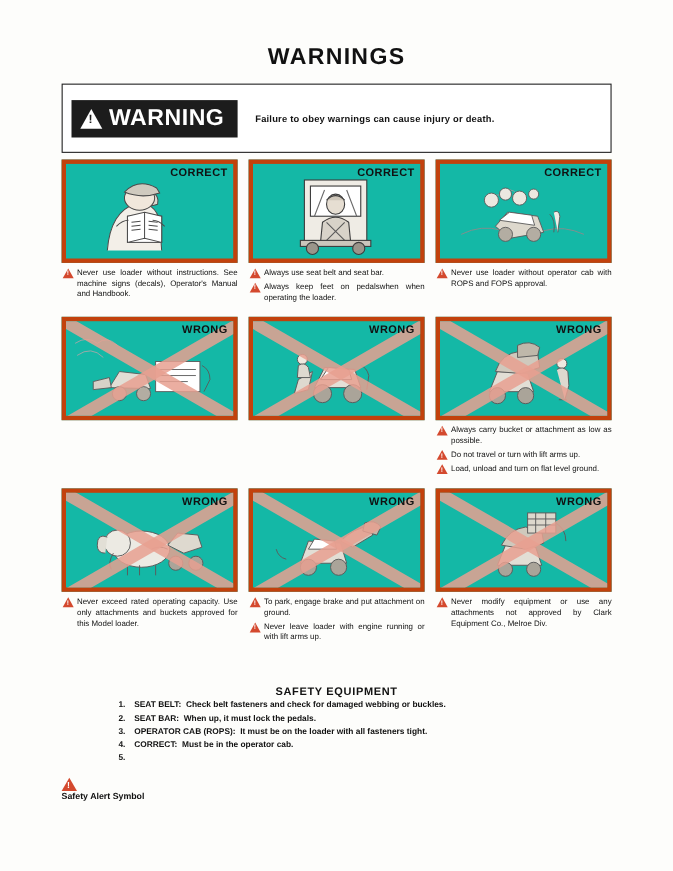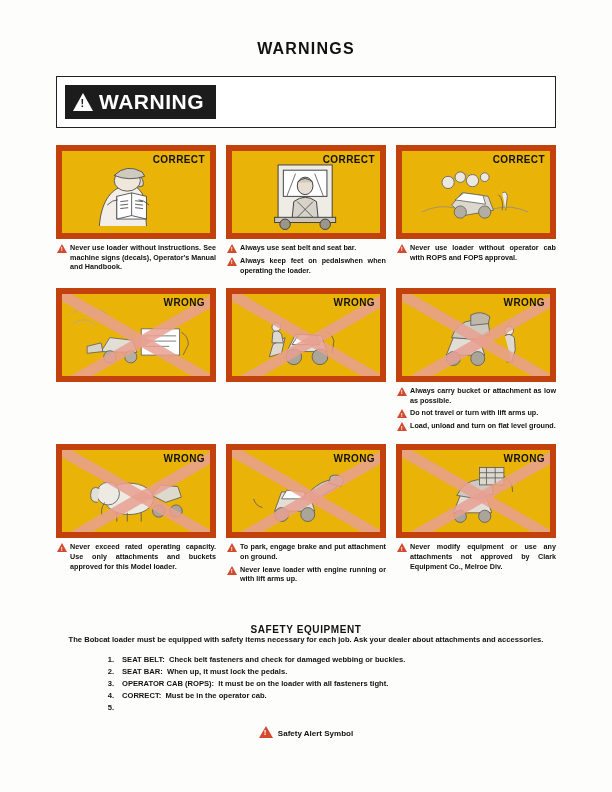--- a/index.html
+++ b/index.html
@@ -17,33 +17,33 @@
   }
   .page {
     position: absolute;
     left: 0; top: 0;
     width: 612px;
     height: 792px;
     background: #fdfdfb;
   }
   .page-title {
     text-align: center;
-    font-size: 16px;
+    font-size: 21px;
     font-weight: bold;
     letter-spacing: 1.2px;
     margin: 40px 0 0 0;
   }
 
   
   .banner {
     position: absolute;
     left: 56px;
     top: 76px;
     width: 500px;
-    height: 52px;
+    height: 63px;
     border: 1px solid #222;
     background: #fff;
     box-sizing: border-box;
   }
   .banner-inner {
     display: flex;
     align-items: center;
     height: 100%;
   }
   .banner-box {
@@ -133,23 +133,23 @@
     grid-template-columns: 1fr 1fr 1fr;
     grid-gap: 10px;
   }
   .cell {
     width: 160px;
   }
   .panel {
     position: relative;
     width: 160px;
     height: 94px;
-    border: 6px solid #c2410c;
+    border: 4px solid #c2410c;
     box-sizing: border-box;
-    background: #eab308;
+    background: #14b8a6;
     overflow: hidden;
   }
   .panel-label {
     position: absolute;
     right: 5px;
     top: 3px;
     font-size: 10px;
     font-weight: bold;
     letter-spacing: 0.4px;
     color: #111;
@@ -192,21 +192,21 @@
     align-items: flex-start;
     margin-bottom: 3px;
   }
   .cap-tri {
     flex: 0 0 auto;
     margin: 1px 3px 0 1px;
   }
   .cap-text {
     font-size: 7.2px;
     line-height: 9.6px;
-    font-weight: bold;
+    font-weight: normal;
     color: #111;
     text-align: justify;
   }
 
   
   .safety {
     position: absolute;
     left: 56px;
     top: 624px;
     width: 500px;
@@ -239,24 +239,25 @@
     flex: 0 0 22px;
     text-align: right;
     margin-right: 8px;
   }
   .safety-item-label {
     white-space: pre;
   }
   .safety-footer {
     margin-top: 12px;
     display: flex;
-    align-items: flex-end;
+    align-items: flex-start;
     justify-content: center;
     font-size: 8px;
     font-weight: bold;
+    flex-direction: column;
   }
   .safety-footer .tri {
     margin-right: 5px;
   }
 
   
   svg { display:block; }
 </style>
 </head>
 <body>
@@ -264,20 +265,21 @@
 <div class="page">
 
   <h1 class="page-title">WARNINGS</h1>
 
   <div class="banner">
     <div class="banner-inner">
       <div class="banner-box">
         <span class="tri tri-w"></span>
         <span class="banner-word">WARNING</span>
       </div>
+      <div class="banner-text">Failure to obey warnings can cause injury or death.</div>
     </div>
   </div>
 
   <div class="grid">
 
     <div class="cell">
       <div class="panel">
         <span class="panel-label">CORRECT</span>
         <svg class="art" viewBox="0 0 160 94">
           <g stroke="#4a4a4a" stroke-width="1" fill="none">
@@ -536,21 +538,20 @@
           <span class="tri tri-r cap-tri"></span>
           <span class="cap-text">Never modify equipment or use any attachments not approved by Clark Equipment Co., Melroe Div.</span>
         </div>
       </div>
     </div>
 
   </div>
 
   <div class="safety">
     <div class="safety-title">SAFETY EQUIPMENT</div>
-    <div class="safety-intro">The Bobcat loader must be equipped with safety items necessary for each job. Ask your dealer about attachments and accessories.</div>
     <ul class="safety-list">
       <li>
         <span class="safety-num">1.</span>
         <span><span class="safety-item-label">SEAT BELT:</span>&nbsp;&nbsp;<span>Check belt fasteners and check for damaged webbing or buckles.</span></span>
       </li>
       <li>
         <span class="safety-num">2.</span>
         <span><span class="safety-item-label">SEAT BAR:</span>&nbsp;&nbsp;<span>When up, it must lock the pedals.</span></span>
       </li>
       <li>

